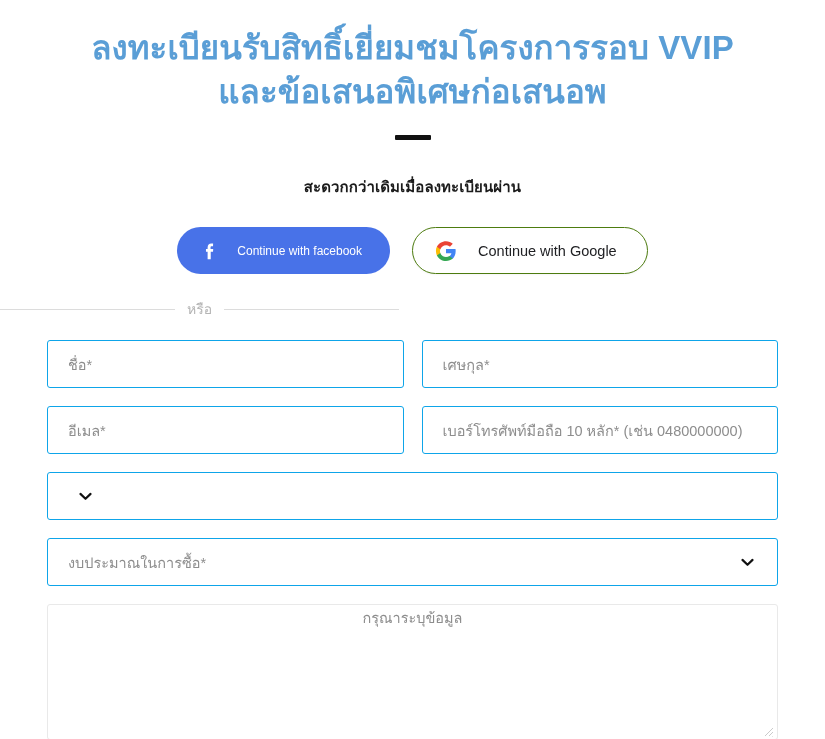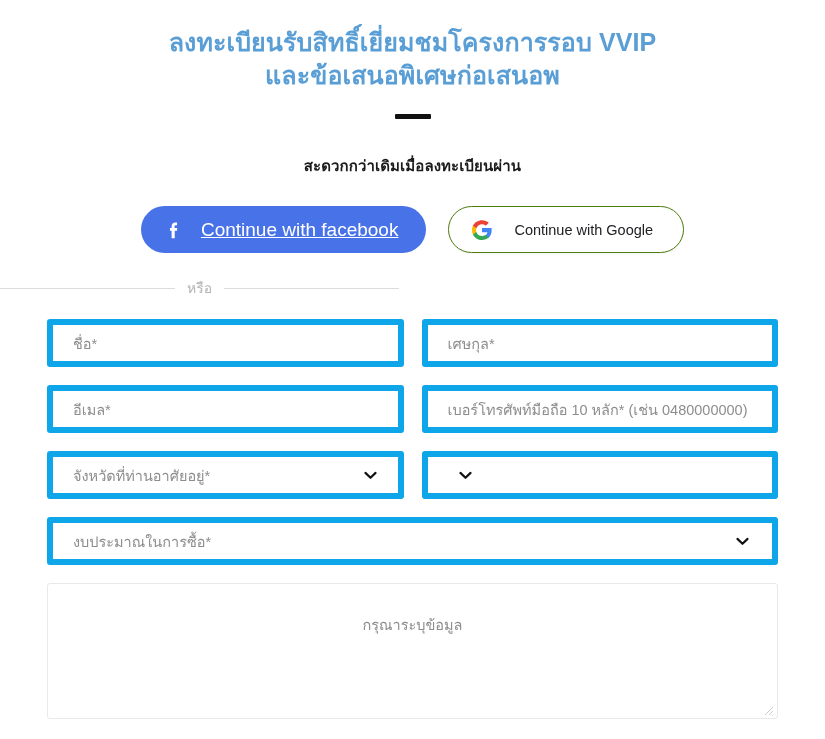--- a/index.html
+++ b/index.html
@@ -23,21 +23,21 @@
     padding: 0;
   }
 
   
   .heading {
     text-align: center;
     padding-top: 26px;
   }
   .heading-line {
     display: block;
-    font-size: 25px;
+    font-size: 33px;
     font-weight: bold;
     line-height: 1.32;
     color: #5a9ed6;
     letter-spacing: 0.1px;
   }
 
   .rule-bar {
     width: 36px;
     height: 5px;
     background: #111111;
@@ -73,22 +73,21 @@
   }
   .fb-btn {
     background: #4872e8;
     color: #ffffff;
     padding: 0 28px 0 22px;
     border: none;
   }
   .fb-btn .social-label {
     margin-left: 16px;
     color: #ffffff;
-    font-size: 19px;
-    text-decoration: underline;
+    font-size: 12px;
   }
   .google-btn {
     background: #ffffff;
     border: 1px solid #4d7c0f;
     color: #1f1f1f;
     padding: 0 30px 0 22px;
     box-shadow: 0 1px 2px rgba(0,0,0,0.04);
   }
   .google-btn .social-label {
     margin-left: 21px;
@@ -139,21 +138,21 @@
   .field {
     flex: 1 1 0;
     min-width: 0;
     position: relative;
   }
   .field.full { flex: 1 1 100%; text-align: center; }
 
   .input-box {
     width: 100%;
     height: 48px;
-    border: 6px solid #0ea5e9;
+    border: 1px solid #0ea5e9;
     border-radius: 3px;
     background: #ffffff;
     display: flex;
     align-items: center;
     padding: 0 20px;
     font-size: 14.5px;
     color: #8d8d8d;
     cursor: text;
   }
   .select-box {
@@ -167,21 +166,21 @@
     margin-left: 10px;
   }
   .select-box.wide .chevron { margin-right: 2px; }
 
   .textarea-box {
     width: 100%;
     height: 136px;
     border: 1px solid #e9e9e9;
     border-radius: 3px;
     background: #ffffff;
-    padding: 29px 20px;
+    padding: 1px 20px;
     font-size: 14.5px;
     color: #8d8d8d;
     position: relative;
     cursor: text;
   }
   .resize-grip {
     position: absolute;
     right: 3px;
     bottom: 3px;
     width: 12px;
@@ -250,30 +249,20 @@
         <div class="input-box">อีเมล*</div>
       </div>
       <div class="field">
         <div class="input-box">เบอร์โทรศัพท์มือถือ 10 หลัก* (เช่น 0480000000)</div>
       </div>
     </div>
 
     <div class="form-row">
       <div class="field">
         <div class="input-box select-box">
-          <span>จังหวัดที่ท่านอาศัยอยู่*</span>
-          <span class="chevron">
-            <svg viewBox="0 0 16 16" width="15" height="15" aria-hidden="true">
-              <path d="M2.6 5.2 L8 10.4 L13.4 5.2" fill="none" stroke="#111111" stroke-width="2.3" stroke-linecap="round" stroke-linejoin="round"></path>
-            </svg>
-          </span>
-        </div>
-      </div>
-      <div class="field">
-        <div class="input-box select-box">
           <span class="chevron">
             <svg viewBox="0 0 16 16" width="15" height="15" aria-hidden="true">
               <path d="M2.6 5.2 L8 10.4 L13.4 5.2" fill="none" stroke="#111111" stroke-width="2.3" stroke-linecap="round" stroke-linejoin="round"></path>
             </svg>
           </span>
         </div>
       </div>
     </div>
 
     <div class="form-row">

